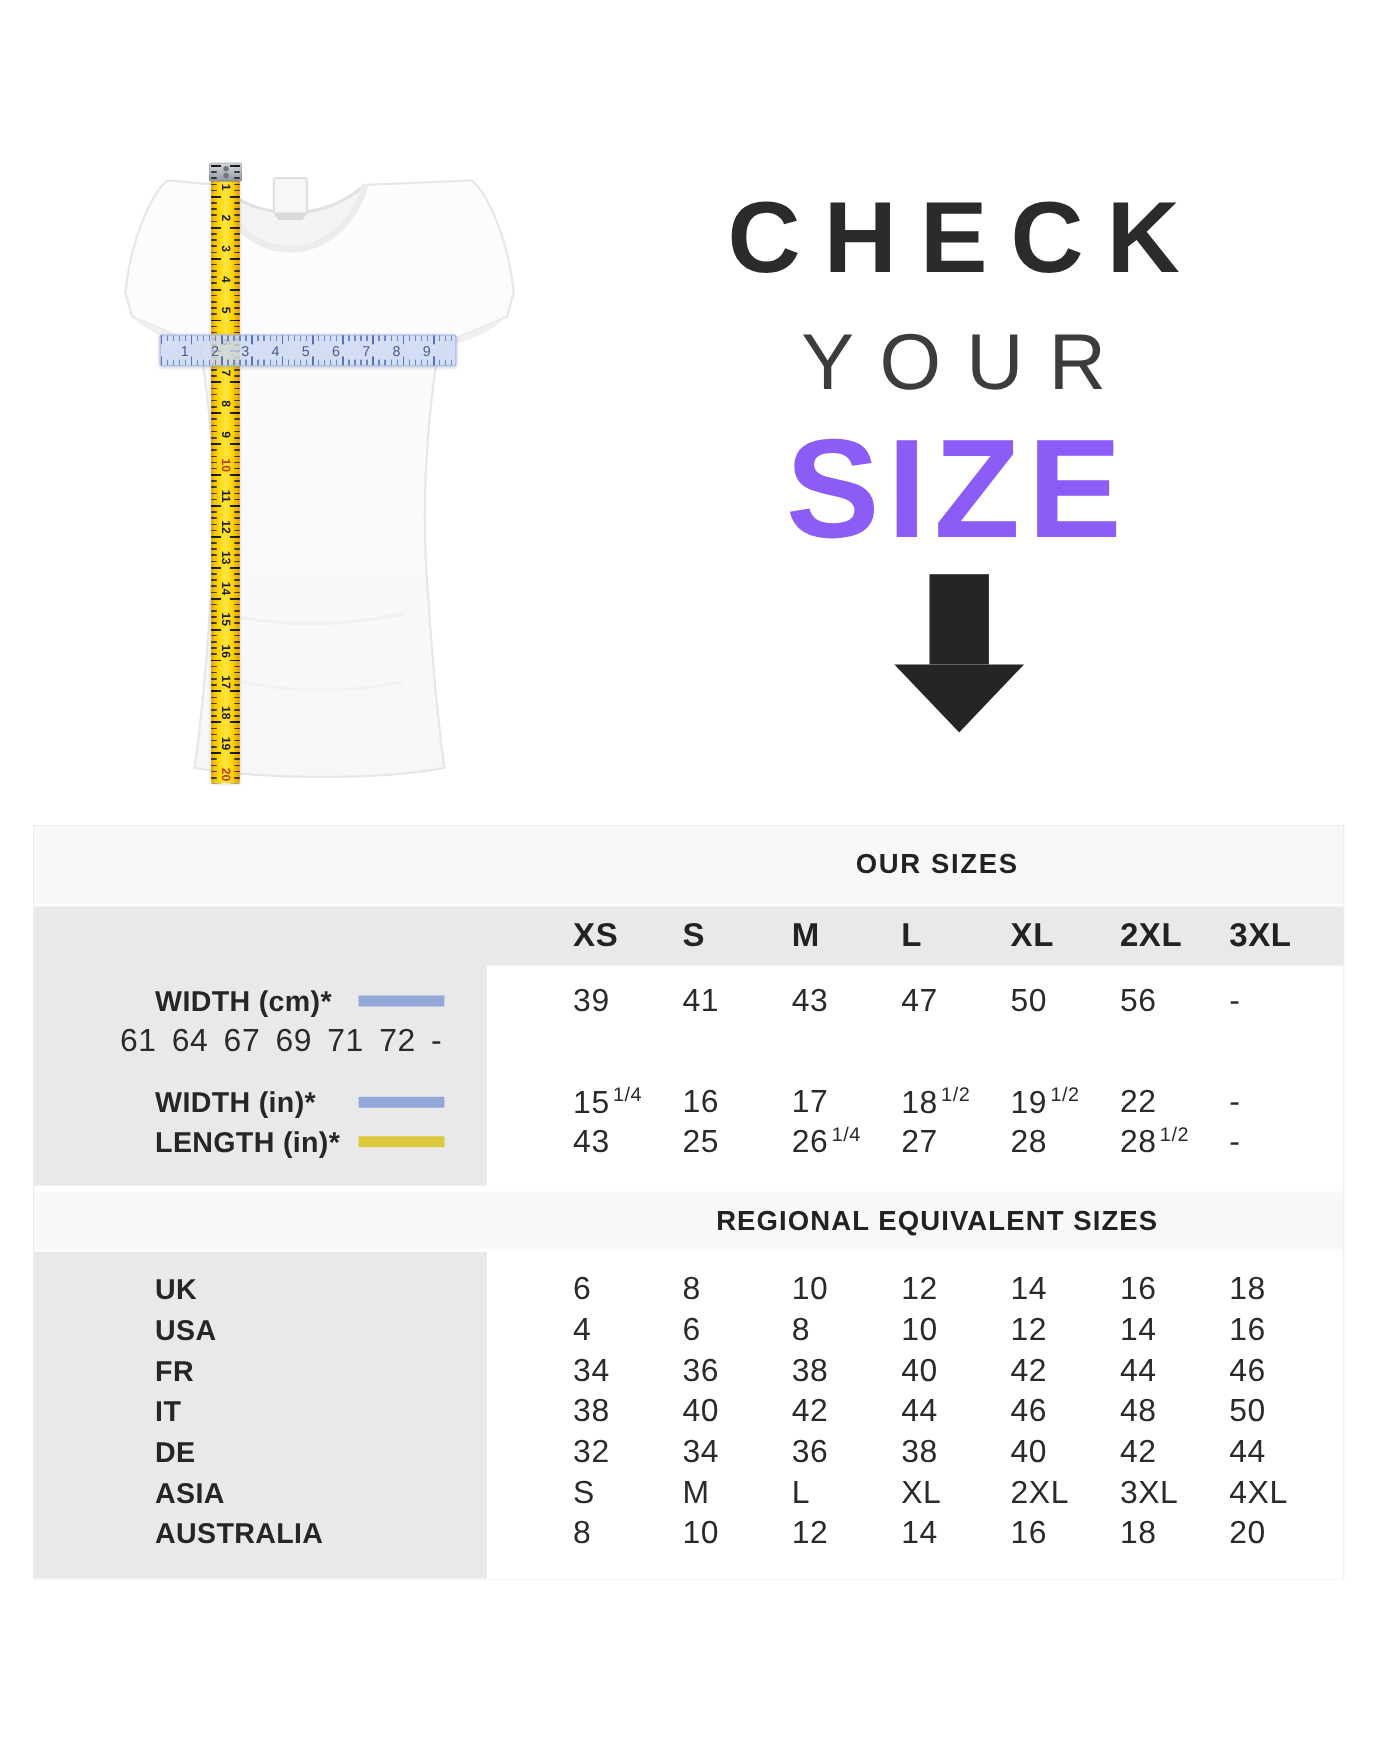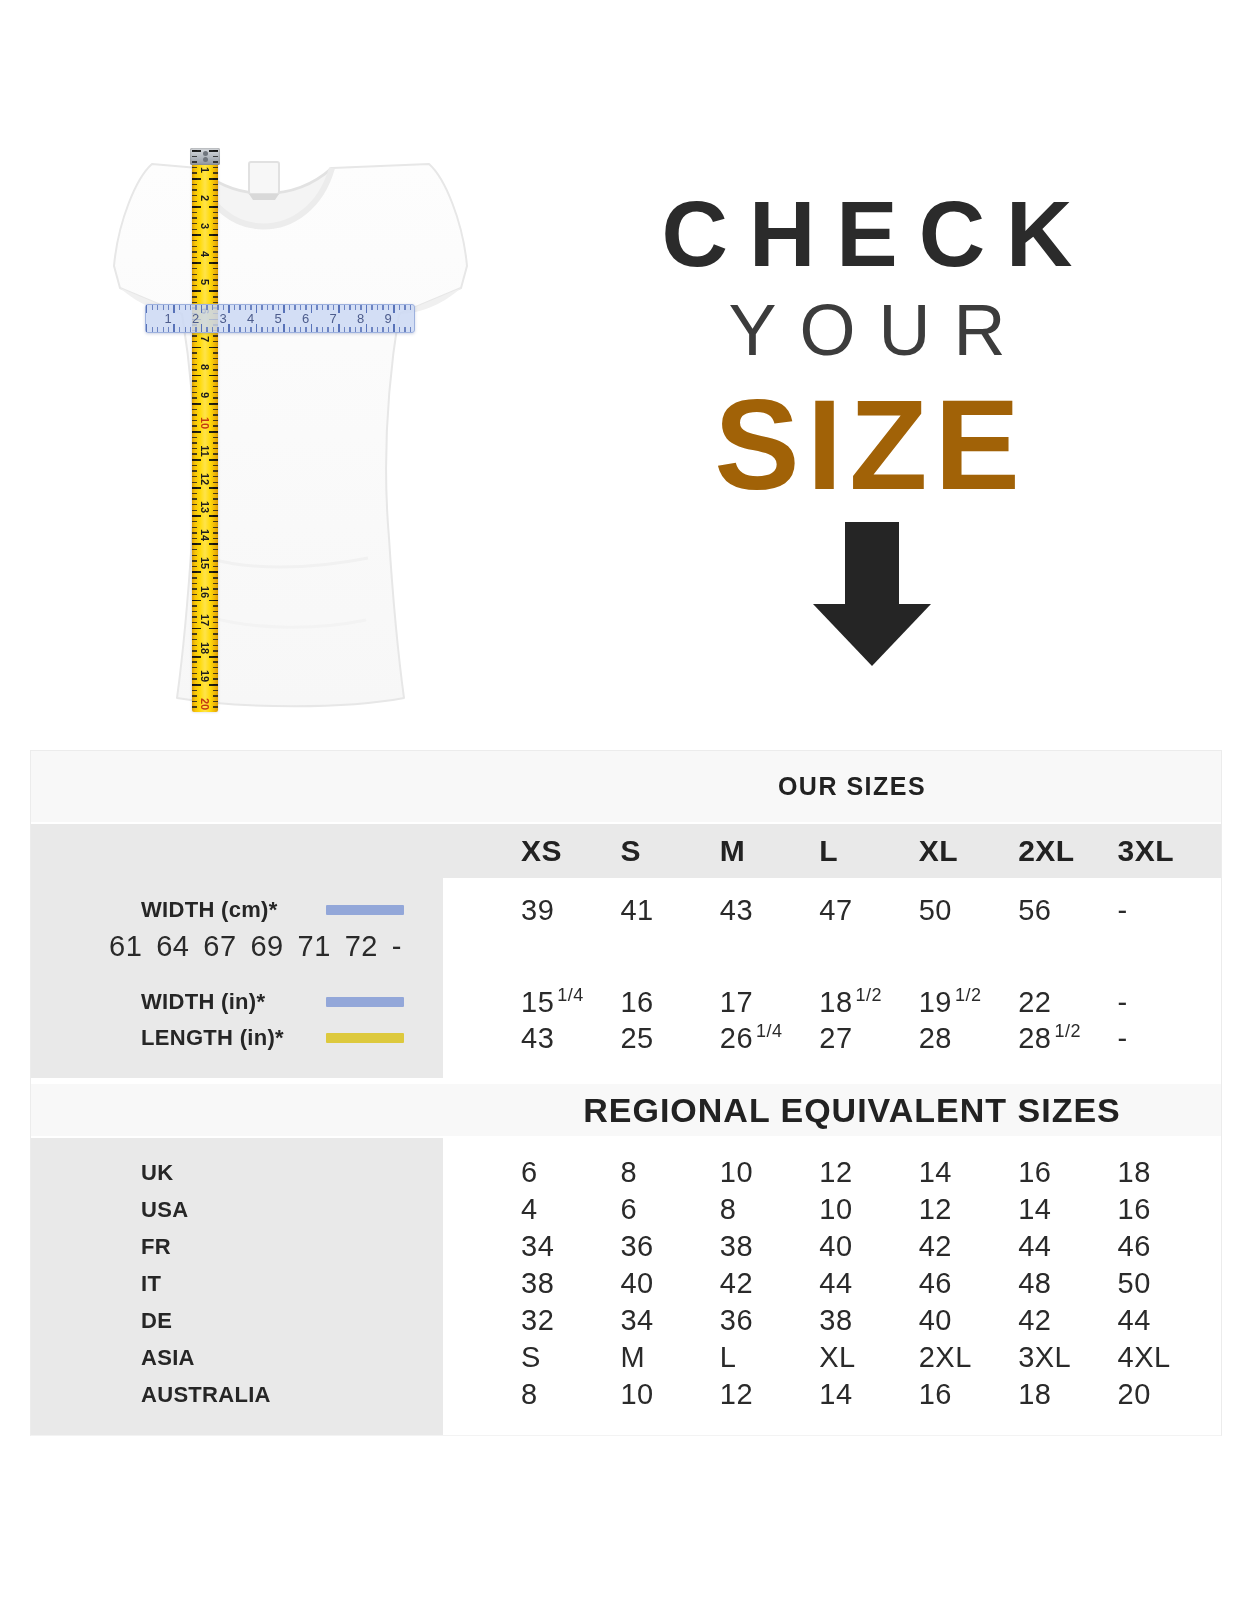--- a/index.html
+++ b/index.html
@@ -53,52 +53,52 @@
   .tape-h .h-maj-b { bottom:0; height:8px; background-image:repeating-linear-gradient(90deg,#5872b8 0 1.5px, transparent 1.5px 27.5px); }
   .tape-h-numbers { position:absolute; left:0; top:0; right:0; bottom:0; overflow:hidden; }
   .tape-h-numbers span {
     position:absolute; top:50%; transform:translateY(-52%); width:12px; text-align:center;
     font-size:13px; color:#4d5c8c; font-weight:400;
   }
 
   
   .title-block { position:absolute; left:612px; top:0; width:510px; text-align:center; }
   .t-line { position:absolute; left:0; width:100%; white-space:nowrap; line-height:1; }
-  .t-check { top:188px; font-size:92px; font-weight:700; letter-spacing:21px; text-indent:21px; color:#2b2b2b; }
+  .t-check { top:170px; font-size:92px; font-weight:700; letter-spacing:21px; text-indent:21px; color:#2b2b2b; }
   .t-your  { top:294px; font-size:72px; font-weight:200; letter-spacing:23px; text-indent:23px; color:#3c3c3c; }
-  .t-size  { top:381px; font-size:128px; font-weight:700; letter-spacing:7px;  text-indent:7px;  color:#a16207; }
+  .t-size  { top:381px; font-size:128px; font-weight:700; letter-spacing:7px;  text-indent:7px;  color:#8b5cf6; }
   .arrow-down { position:absolute; left:813px; top:522px; width:118px; }
   .arrow-down .stem { width:54px; height:82px; margin:0 auto; background:#252525; }
   .arrow-down .head { width:0; height:0; border-left:59px solid transparent; border-right:59px solid transparent; border-top:62px solid #252525; }
 
   
   .size-table { position:absolute; left:30px; top:750px; width:1192px; border:1px solid #ececec; border-bottom:1px solid #f3f3f3; box-sizing:border-box; }
   .band { background:#f8f8f8; display:flex; align-items:center; }
   .band .band-label { width:100%; padding-left:452px; box-sizing:border-box; text-align:center; font-weight:700; color:#222; }
   .band-our { height:71px; border-bottom:2px solid #fff; }
   .band-our .band-label { font-size:25px; letter-spacing:1.5px; }
   .band-regional { height:52px; border-top:6px solid #fff; border-bottom:2px solid #fff; }
-  .band-regional .band-label { font-size:34px; letter-spacing:1px; }
+  .band-regional .band-label { font-size:25px; letter-spacing:1px; }
 
   .row { display:grid; grid-template-columns:412px 1fr; align-items:center; }
   .cells { display:grid; grid-template-columns:repeat(7,1fr); padding-left:78px; padding-right:4px; align-items:center; }
   .cell { font-size:29px; color:#2a2a2a; letter-spacing:.5px; }
   .cell .frac { font-size:18px; font-weight:400; margin-left:3px; }
 
   .band-sizes { height:54px; background:#e9e9e9; }
   .band-sizes .cell { font-size:30px; font-weight:700; color:#222; }
 
   .sec-measure  { background:linear-gradient(90deg,#e9e9e9 412px,#ffffff 412px); padding:14px 0 22px; }
   .sec-regional { background:linear-gradient(90deg,#e9e9e9 412px,#ffffff 412px); padding:16px 0 22px; }
   .m-row, .r-row { height:36px; }
   .r-row { height:37px; }
   .m-row:nth-of-type(3) { margin-top:20px; }
 
   .label-cell { position:relative; display:flex; align-items:center; height:100%; padding-left:110px; box-sizing:border-box; }
-  .row-label { font-size:22px; font-weight:700; color:#262626; letter-spacing:.3px; }
+  .row-label { font-size:26px; font-weight:700; color:#262626; letter-spacing:.3px; }
   .swatch { position:absolute; left:295px; top:50%; margin-top:-5px; width:78px; height:10px; border-radius:1px; }
   .swatch.blue   { background:var(--swatch_blue); }
   .swatch.yellow { background:var(--swatch_yellow); }
 </style>
 </head>
 <body>
 
 <div class="page">
 
   <div class="tshirt-wrap">

